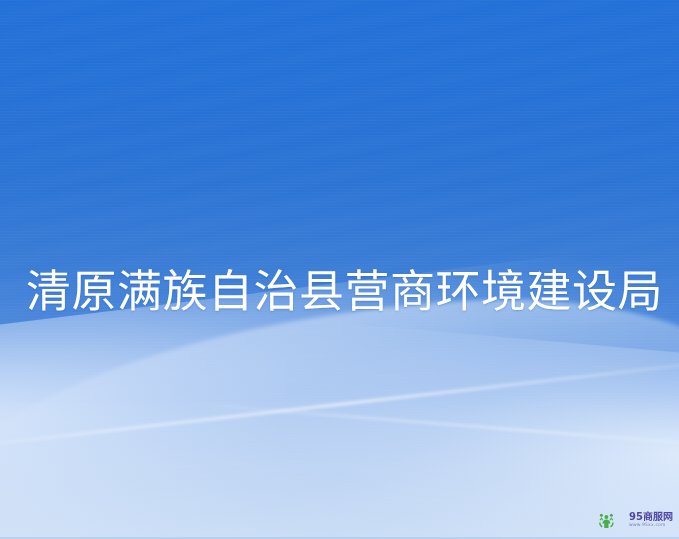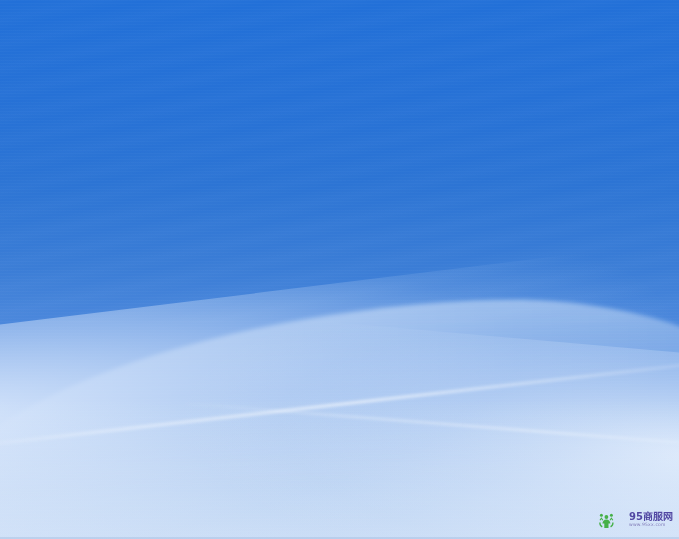--- a/index.html
+++ b/index.html
@@ -248,20 +248,21 @@
 
   <div class="wisp wisp-upper"></div>
   <div class="wisp wisp-arc"></div>
   <div class="wisp wisp-sweep-a"></div>
   <div class="wisp wisp-sweep-b"></div>
   <div class="wisp wisp-crease-1"></div>
   <div class="wisp wisp-crease-2"></div>
   <div class="wisp wisp-floor"></div>
   <div class="bottom-hairline"></div>
 
+  <h1 class="headline">清原满族自治县营商环境建设局</h1>
 
   <div class="watermark">
     <svg class="wm-icon" viewBox="0 0 17 18" aria-hidden="true">
 
       <circle cx="3.4" cy="4.2" r="1.5" fill="#3fae3f"></circle>
       <path d="M3.4 6.2 L1.5 9.0 L2.6 9.4 L3.4 7.9 L4.2 9.4 L5.3 9.0 Z" fill="#3fae3f"></path>
 
       <circle cx="13.4" cy="4.2" r="1.5" fill="#3fae3f"></circle>
       <path d="M13.4 6.2 L11.5 9.0 L12.6 9.4 L13.4 7.9 L14.2 9.4 L15.3 9.0 Z" fill="#3fae3f"></path>
 

